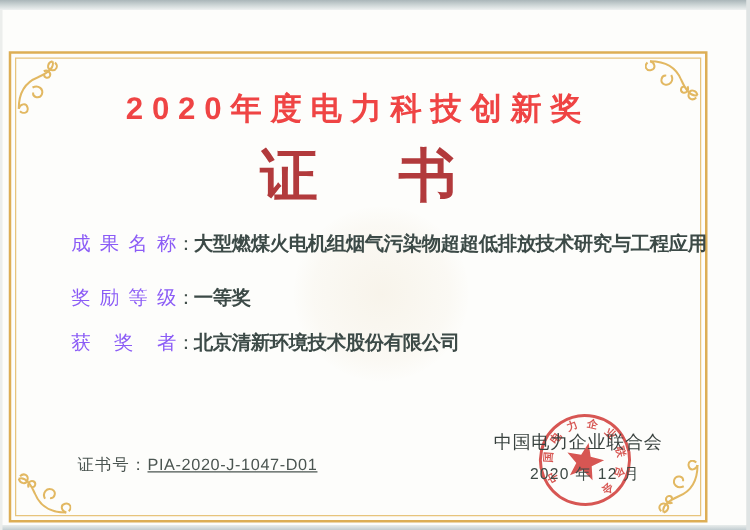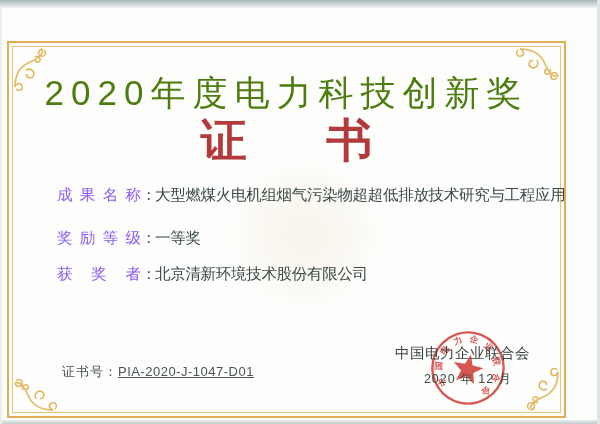--- a/index.html
+++ b/index.html
@@ -49,29 +49,29 @@
   
   .watermark {
     position: absolute; left: 235px; top: 165px; width: 140px; height: 140px;
     border-radius: 50%;
     background: radial-gradient(circle, rgba(220,196,150,0.16) 0%, rgba(220,196,150,0.07) 55%, rgba(220,196,150,0) 72%);
   }
   
   .award-title {
     position: absolute; left: 7px; top: 70px; width: 559px;
     text-align: center;
-    font-size: 35px; font-weight: normal;
+    font-size: 25px; font-weight: bold;
     letter-spacing: 7px;
-    color: #4d7c0f;
+    color: #ef4444;
     white-space: nowrap;
   }
   .cert-word {
     position: absolute; left: 7px; top: 110px; width: 559px;
     text-align: center;
-    font-family: Liberation Mono, monospace;
+    font-family: Liberation Sans, sans-serif;
     font-size: 46px; font-weight: bold;
     word-spacing: 52px;
     color: #b23a3c;
     white-space: nowrap;
   }
   
   .field-row {
     position: absolute; left: 57px;
     white-space: nowrap;
     color: #3c4a47;
@@ -80,21 +80,21 @@
   .row-1 { top: 185px; }
   .row-2 { top: 228px; }
   .row-3 { top: 264px; }
   .field-label {
     display: inline-block; width: 84px;
     text-align: justify; text-align-last: justify;
     font-weight: normal; color: #8b5cf6;
     vertical-align: bottom;
   }
   .field-colon { display: inline-block; width: 14px; color: #42504c; }
-  .field-value { font-weight: normal; letter-spacing: -0.3px; }
+  .field-value { font-weight: bold; letter-spacing: -0.3px; }
   
   .cert-no-row {
     position: absolute; left: 62px; top: 363px;
     font-size: 13px; color: #4b5551; white-space: nowrap;
   }
   .cert-no-label { letter-spacing: 1px; }
   .cert-no-value { letter-spacing: 0.5px; text-decoration: underline; }
   
   .seal-svg {
     position: absolute; left: 426px; top: 326px;

